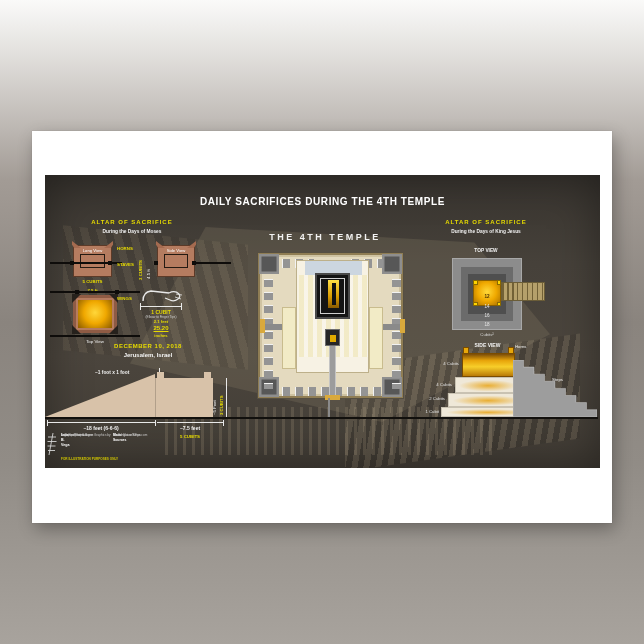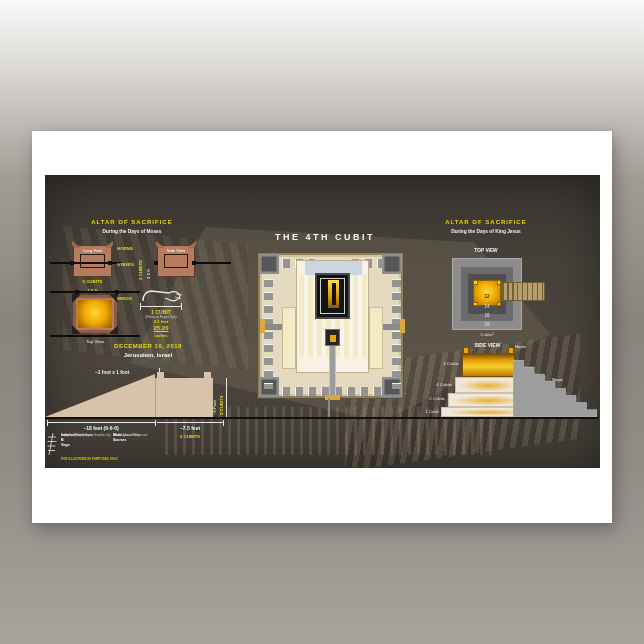--- a/index.html
+++ b/index.html
@@ -103,20 +103,21 @@
 
 <div class="stage">
   <div class="paper">
     <div class="art">
 
       <div class="bg1"></div>
       <div class="bg3"></div>
       <div class="bg2"></div>
       <div class="bg4"></div>
 
+      <div class="subtitle">DAILY SACRIFICES DURING THE 4TH TEMPLE</div>
 
       <div class="lp-head yl ctr">ALTAR OF SACRIFICE</div>
       <div class="lp-sub wh ctr" style="font-weight:bold">During the Days of Moses</div>
 
       <div class="altar" style="left:28px;top:70px;width:39px;height:32px">
         <div class="hornL"></div>
         <div class="hornR"></div>
         <div class="inner"></div>
         <div class="vlabel">Long View</div>
       </div>
@@ -186,21 +187,21 @@
 
       <div class="bracket" style="left:2px;top:247px;width:108px"></div>
       <div class="tickV" style="left:2px;top:244.5px;height:6px"></div>
       <div class="tickV" style="left:110px;top:244.5px;height:6px"></div>
       <div class="wh ctr" style="left:2px;top:249.5px;width:108px;font-size:5px;font-weight:bold">~18 feet (6-6-6)</div>
       <div class="bracket" style="left:112px;top:247px;width:66px"></div>
       <div class="tickV" style="left:178px;top:244.5px;height:6px"></div>
       <div class="wh ctr" style="left:112px;top:249.5px;width:66px;font-size:5px;font-weight:bold">~7.5 feet</div>
       <div class="mini yl ctr" style="left:112px;top:259px;width:66px">5 CUBITS</div>
 
-      <div class="wh ctr" style="left:180px;top:57px;width:200px;font-size:9px;font-weight:bold;letter-spacing:2.5px;white-space:nowrap">THE 4TH CUBIT</div>
+      <div class="wh ctr" style="left:180px;top:57px;width:200px;font-size:9px;font-weight:bold;letter-spacing:2.5px;white-space:nowrap">THE 4TH TEMPLE</div>
 
       <div class="plan">
         <div class="speck"></div>
         <div class="fpc" style="left:-1px;top:-1px"></div>
         <div class="fpc" style="right:-1px;top:-1px"></div>
         <div class="fpc" style="left:-1px;bottom:-1px"></div>
         <div class="fpc" style="right:-1px;bottom:-1px"></div>
         <div class="chv" style="left:4px;top:24px;height:110px"></div>
         <div class="chv" style="left:132px;top:24px;height:110px"></div>
         <div class="chh" style="left:22px;top:132px;width:101px"></div>

